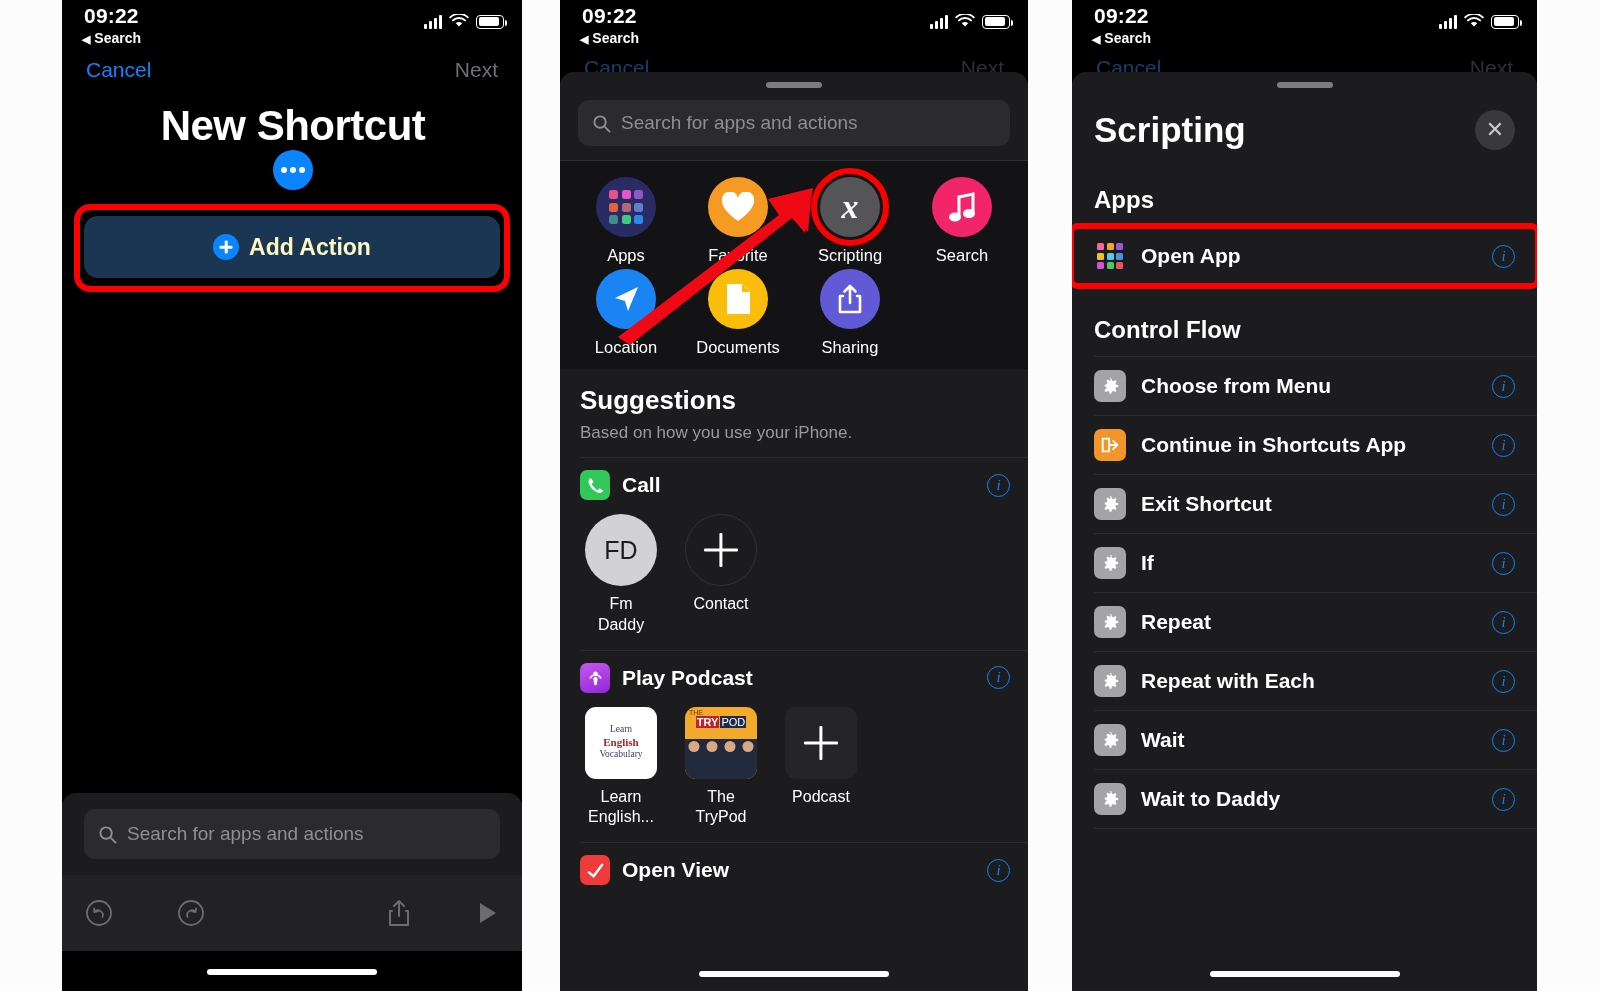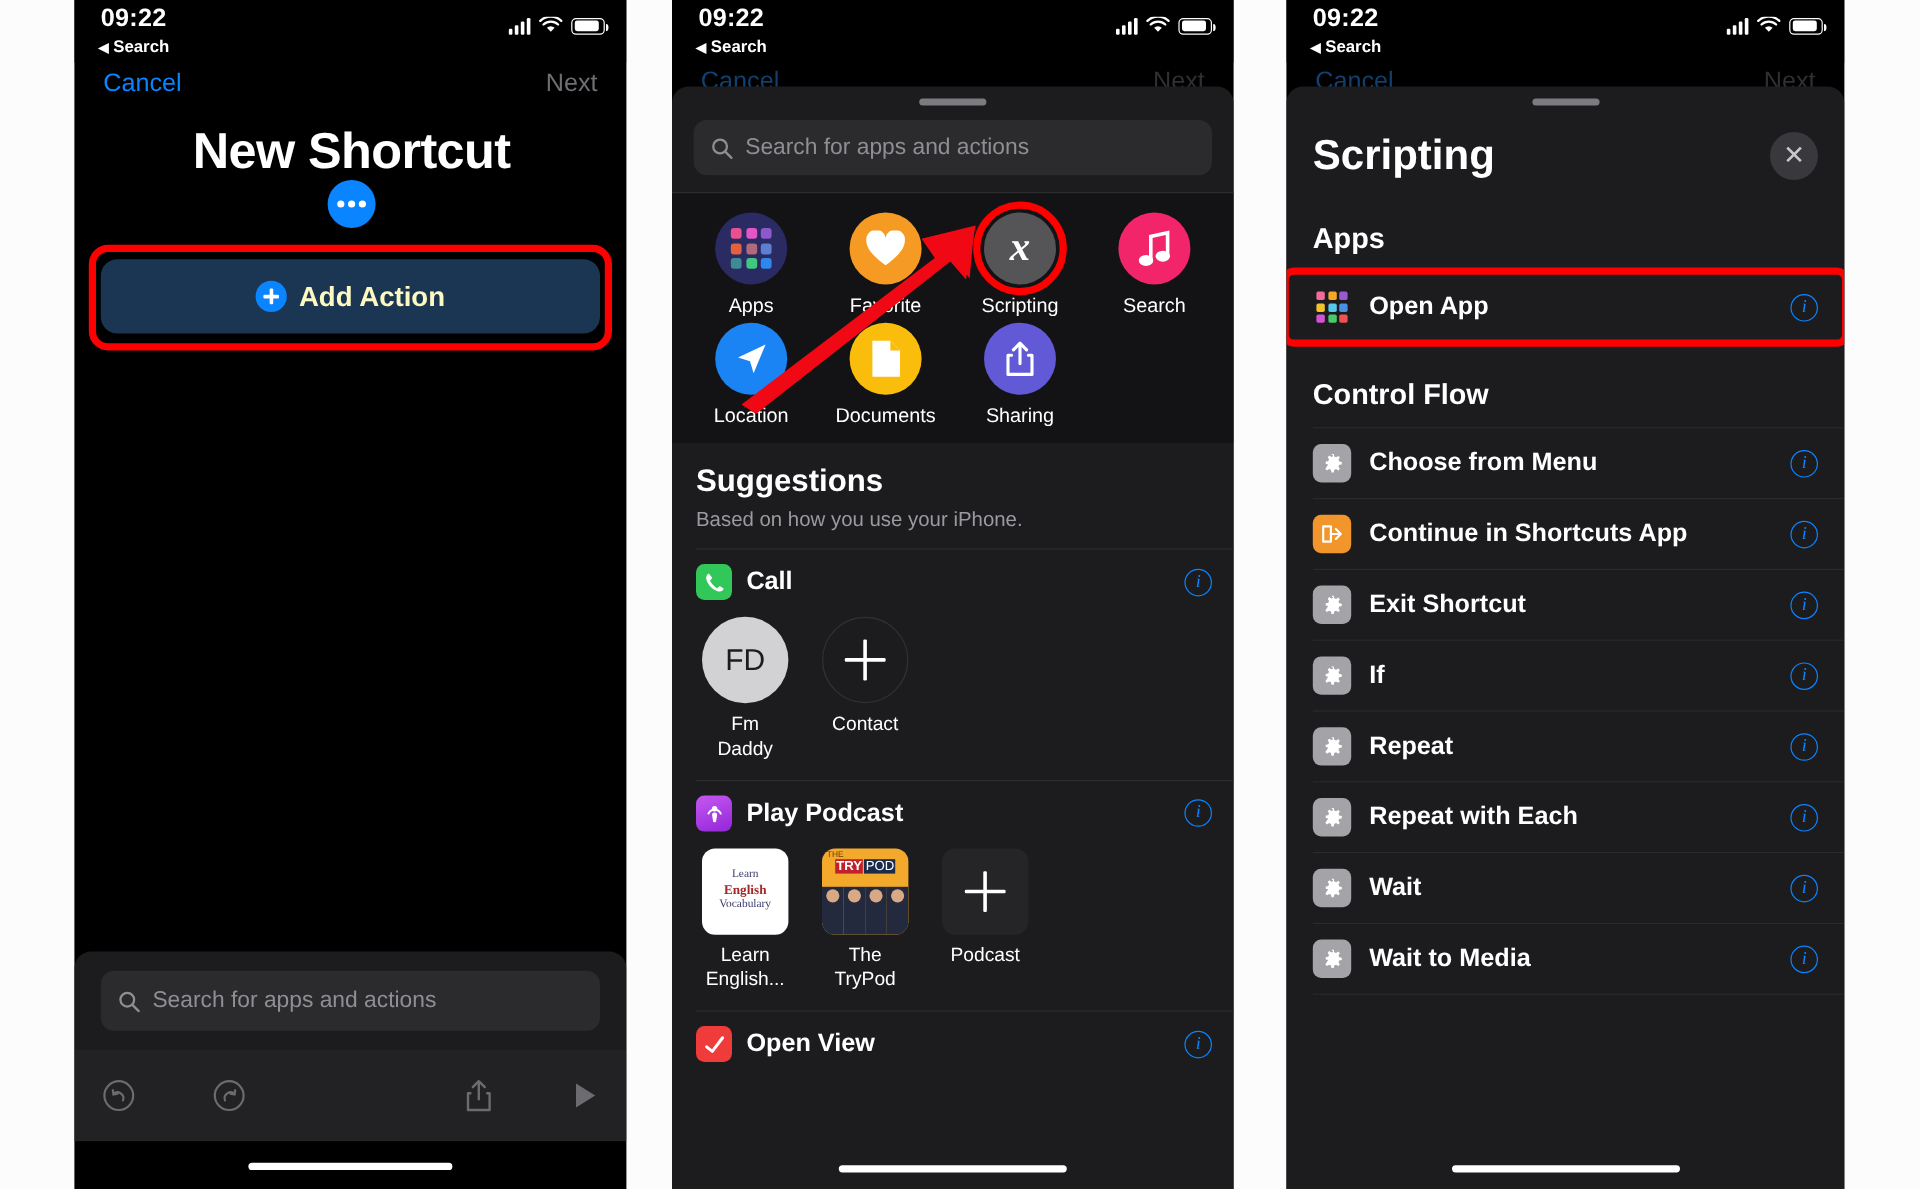--- a/index.html
+++ b/index.html
@@ -700,21 +700,21 @@
             <div class="info-i">i</div>
           </div>
           <div class="act-div"></div>
           <div class="act-row">
             <div class="act-ico gear-ico">
               <svg viewBox="0 0 24 24">
                 <path fill="#ffffff" d="M12 8.2a3.8 3.8 0 100 7.6 3.8 3.8 0 000-7.6zm0 2a1.8 1.8 0 110 3.6 1.8 1.8 0 010-3.6z"></path>
                 <path fill="#ffffff" d="M11 2h2l.4 2.2 1.6.7 1.9-1.2 1.4 1.4-1.2 1.9.7 1.6L20 9v2l-2.2.4-.7 1.6 1.2 1.9-1.4 1.4-1.9-1.2-1.6.7L13 18h-2l-.4-2.2-1.6-.7-1.9 1.2-1.4-1.4 1.2-1.9L8.2 11 6 10.6v-2l2.2-.4.7-1.6L7.7 4.7 9.1 3.3l1.9 1.2 1.6-.7z" transform="translate(0 1.5) scale(1 1)"></path>
               </svg>
             </div>
-            <div class="act-name">Wait to Media</div>
+            <div class="act-name">Wait to Daddy</div>
             <div class="info-i">i</div>
           </div>
           <div class="act-div"></div>
         </div>
     </div>
 
     <div class="home-ind-dark"></div>
   </div>
 
 </div>

